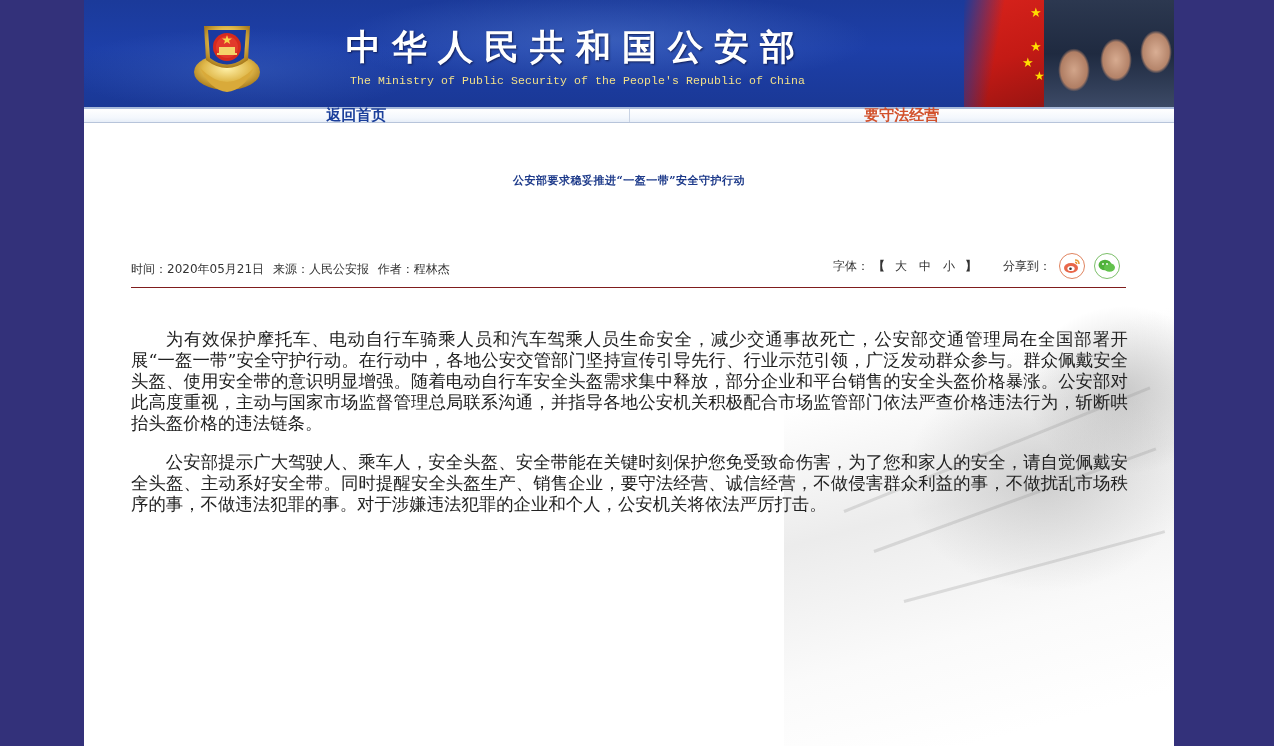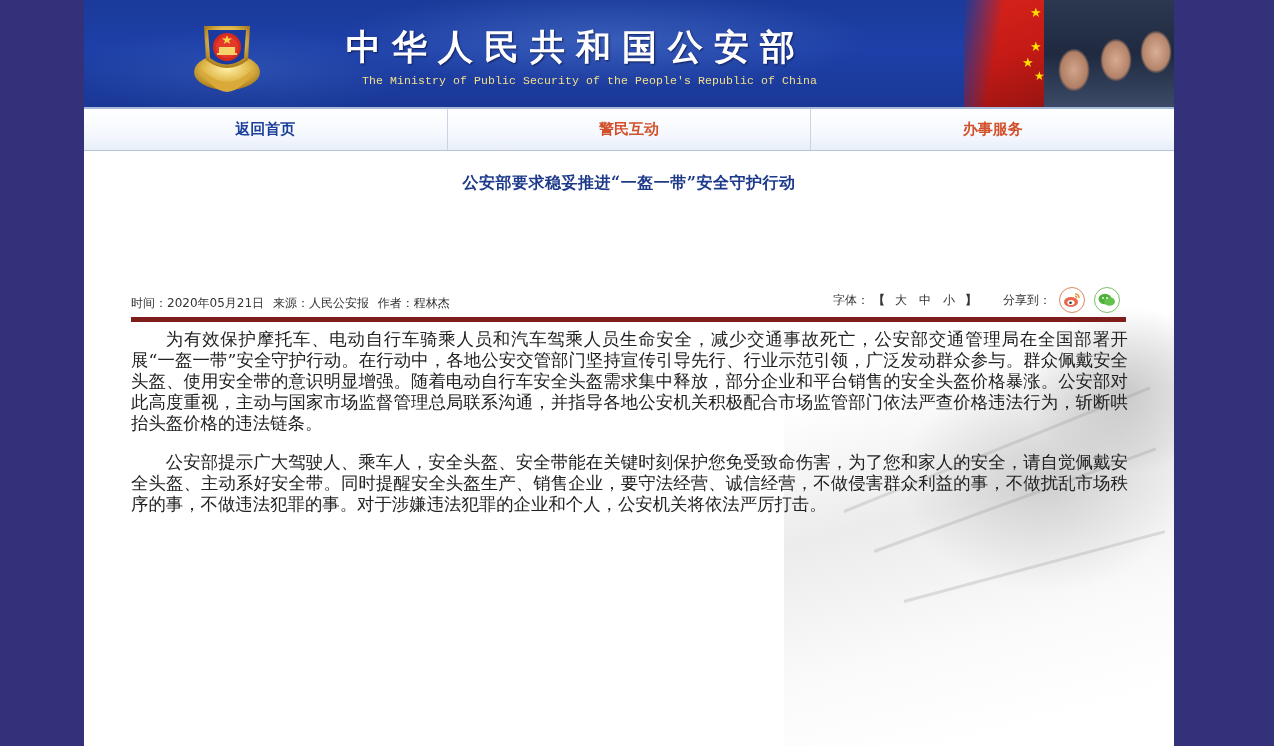--- a/index.html
+++ b/index.html
@@ -27,21 +27,21 @@
     }
     .site-title {
       position: absolute; left: 262px; top: 24px;
       font-family: "DejaVu Sans", sans-serif;
       font-weight: bold; font-size: 35px; letter-spacing: 11px;
       color: #ffffff;
       text-shadow: 1px 1px 2px rgba(0,0,30,0.6);
       white-space: nowrap;
     }
     .site-subtitle {
-      position: absolute; left: 278px; top: 74px;
+      position: absolute; left: 266px; top: 74px;
       font-family: "Liberation Mono", "DejaVu Sans Mono", monospace;
       font-size: 11.5px; color: #f2e08a; white-space: nowrap;
       letter-spacing: 0.1px;
     }
     .flag-area {
       position: absolute; left: 880px; top: 0; width: 210px; height: 107px;
       background:
         linear-gradient(100deg, rgba(27,58,154,1) 0%, rgba(27,58,154,0) 18%),
         linear-gradient(160deg, #d8231c 0%, #c41a15 40%, #9e1512 70%, #23304e 100%);
     }
@@ -50,51 +50,50 @@
       background:
         radial-gradient(ellipse 22px 30px at 30px 70px, #d2a58a 0%, #b07e64 60%, rgba(0,0,0,0) 72%),
         radial-gradient(ellipse 22px 30px at 72px 60px, #d7ab90 0%, #b38268 60%, rgba(0,0,0,0) 72%),
         radial-gradient(ellipse 22px 30px at 112px 52px, #d9ae94 0%, #b5856b 60%, rgba(0,0,0,0) 72%),
         linear-gradient(180deg, #2c3850 0%, #1f2a40 50%, #3c4a66 100%);
     }
     .star { position: absolute; color: #ffde00; line-height: 1; }
 
     
     .navbar {
-      position: absolute; left: 0; top: 107px; width: 1090px; height: 44px;
+      position: absolute; left: 0; top: 107px; width: 1090px; height: 16px;
       background: linear-gradient(180deg, #ffffff 0%, #f3f7fd 70%, #e7eef8 100%);
       border-top: 2px solid #a9bbdb;
       border-bottom: 1px solid #b7c4da;
       display: flex;
     }
     .nav-item {
       flex: 1 1 0;
       display: flex; align-items: center; justify-content: center;
       font-size: 15px; font-weight: bold;
       color: #d2512c;
       border-right: 1px solid #c9d3e4;
       cursor: pointer;
     }
     .nav-item:last-child { border-right: none; }
     .nav-item.home { color: #1b3f9b; }
 
     
     .article-title {
       position: absolute; left: 0; width: 1090px; text-align: center;
       font-family: "DejaVu Serif", "Liberation Serif", serif;
-      font-weight: bold; font-size: 16px; color: #1d3a8a;
+      font-weight: bold; font-size: 11px; color: #1d3a8a;
       letter-spacing: 0.5px;
     }
     .t1 { top: 173px; }
     .t2 { top: 206px; }
 
     .meta-row {
       position: absolute; left: 47px; top: 258px; width: 995px; height: 30px;
-      border-bottom: 5px solid #7f1d1d;
-      margin-top: 34px;
+      border-bottom: 1px solid #7f1d1d;
     }
     .meta-left {
       position: absolute; left: 0; top: 3px;
       font-size: 12px; color: #333333; white-space: nowrap;
     }
     .meta-left span { margin-right: 5px; }
     .meta-right {
       position: absolute; right: 6px; top: -5px;
       display: flex; align-items: center;
       font-size: 12px; color: #333;
@@ -165,22 +164,21 @@
       <span class="star" style="left:66px; top:6px; font-size:13px;">★</span>
       <span class="star" style="left:66px; top:40px; font-size:13px;">★</span>
       <span class="star" style="left:58px; top:56px; font-size:13px;">★</span>
       <span class="star" style="left:70px; top:70px; font-size:12px;">★</span>
       <div class="soldiers"></div>
     </div>
   </div>
 
   <div class="navbar">
     <div class="nav-item home">返回首页</div>
-    <div class="nav-item">警民互动</div>
-    <div class="nav-item">办事服务</div>
+    <div class="nav-item">要守法经营</div>
   </div>
 
   <div class="watermark">
     <div class="wall-stripe" style="left:60px; top:210px; width:330px; transform:rotate(-22deg);"></div>
     <div class="wall-stripe" style="left:90px; top:250px; width:300px; transform:rotate(-20deg);"></div>
     <div class="wall-stripe" style="left:120px; top:300px; width:270px; transform:rotate(-15deg);"></div>
   </div>
 
   <div class="article-title t1">公安部要求稳妥推进“一盔一带”安全守护行动</div>
 

